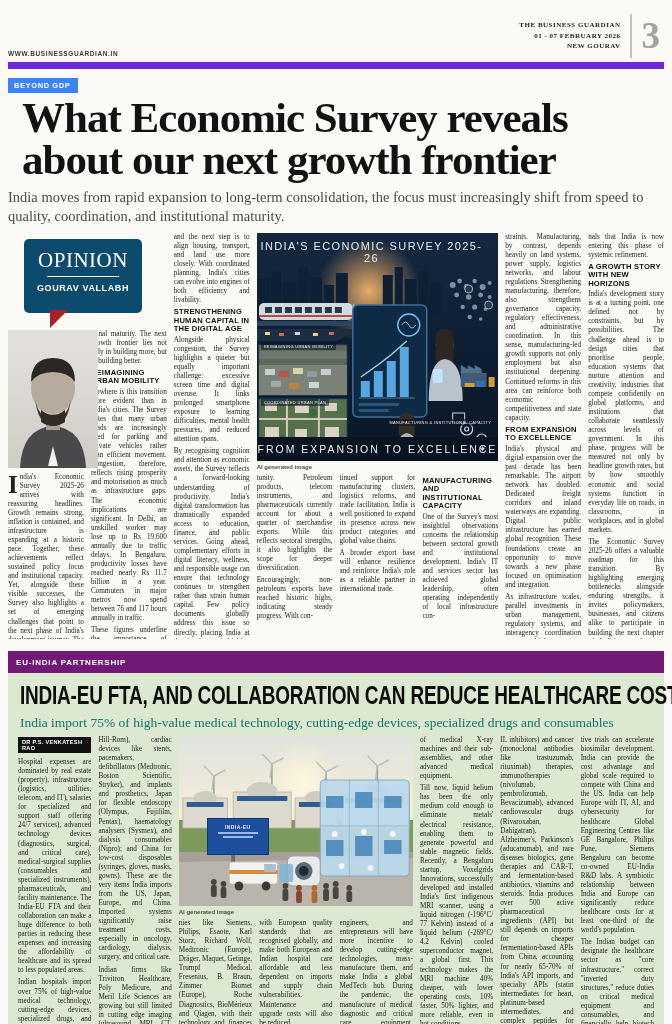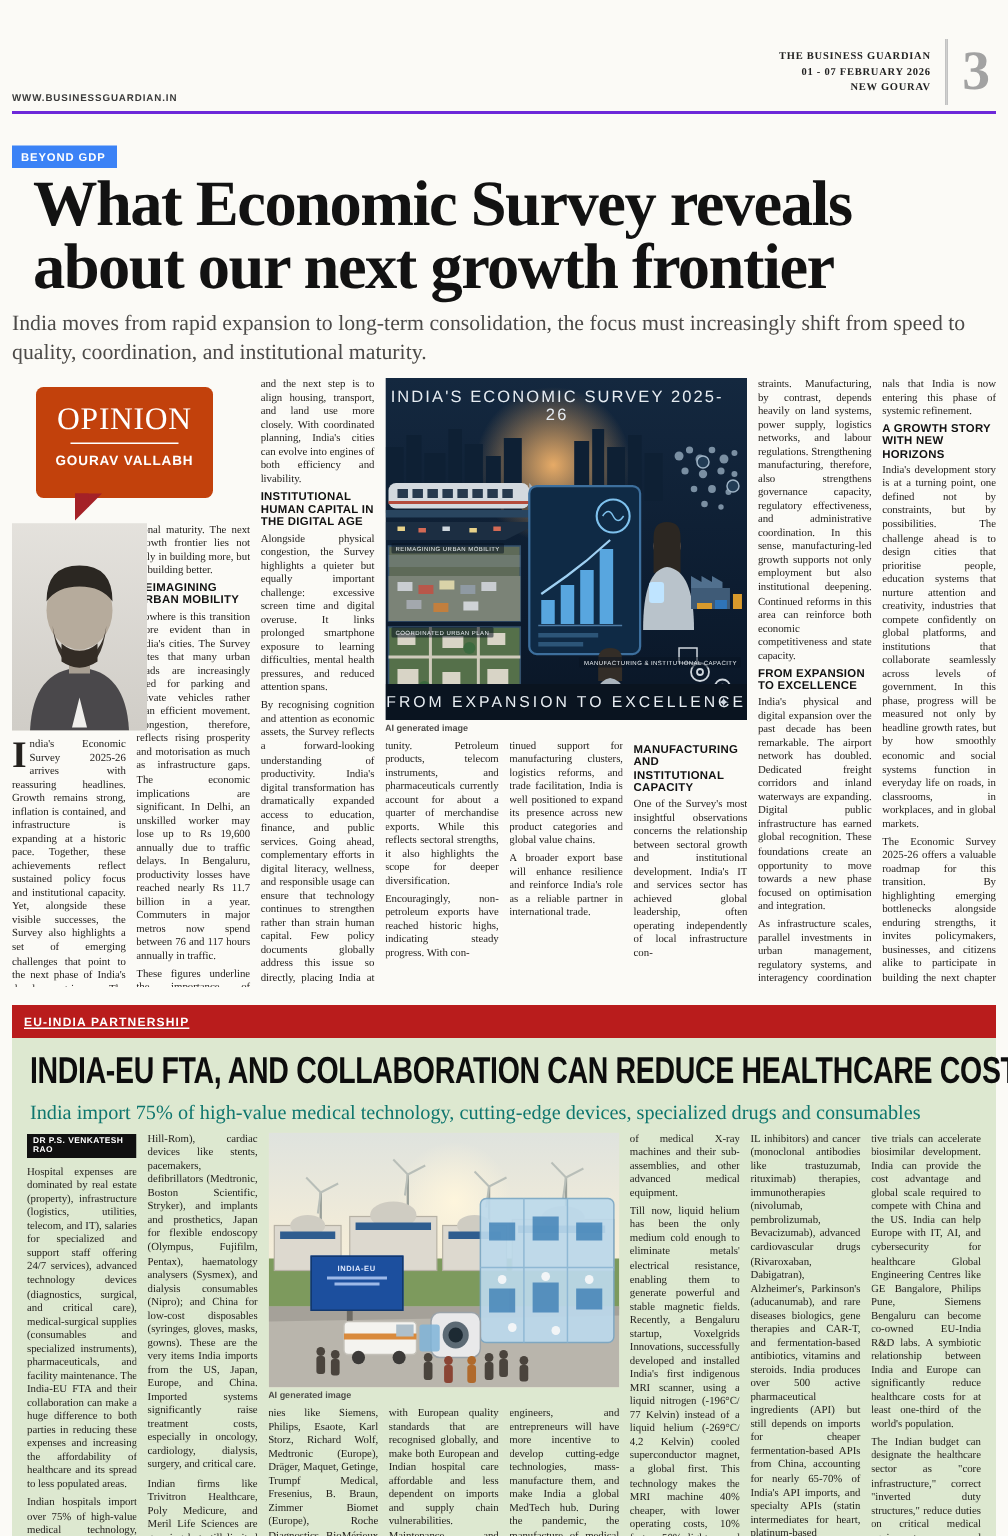--- a/index.html
+++ b/index.html
@@ -1,20 +1,20 @@
 <!DOCTYPE html>
 <html><head>
 <meta charset="utf-8">
 <style>
   html,body{margin:0;padding:0;background:#888;}
   .page{position:relative;width:672px;height:1024px;margin:0 auto;background:#fbfaf6;
         font-family:"Liberation Serif",serif;color:#24211e;overflow:hidden;}
 
   
-  .masthead{position:relative;height:62px;margin:12px 8px;border-bottom:2px solid #6d28d9;}
+  .masthead{position:relative;height:62px;margin:0 8px;border-bottom:7px solid #6d28d9;}
   .mh-url{position:absolute;left:0;bottom:5px;font:6.5px "Liberation Sans",sans-serif;
           letter-spacing:.6px;color:#3a3a3a;font-weight:bold;}
   .mh-right{position:absolute;right:0;bottom:4px;display:flex;align-items:center;}
   .mh-paper{text-align:right;font:bold 7px/1.5 "Liberation Serif",serif;letter-spacing:.5px;color:#222;padding-right:9px;}
   .mh-sep{width:1px;height:44px;background:#c2c2c2;}
   .mh-title{font:38px/1 "Liberation Serif",serif;letter-spacing:1.5px;color:#111;padding:0 12px 2px 12px;}
   .mh-page{font:bold 37px/1 "Liberation Serif",serif;color:#a2a2a2;padding:0 4px 2px 10px;}
 
   
   .kicker{display:inline-block;margin:9px 0 0 8px;background:#3b82f6;color:#fff;
@@ -25,21 +25,21 @@
   
   .a1{position:relative;display:grid;grid-template-columns:repeat(8,1fr);gap:7px;
       margin:7px 8px 0 8px;height:406px;overflow:hidden;}
   .col{overflow:hidden;}
   .col p{font-size:7.2px;line-height:1.26;text-align:justify;margin:0 0 3px 0;}
   .col h4{font:bold 7.6px/1.12 "Liberation Sans",sans-serif;letter-spacing:.2px;margin:3px 0 2px 0;color:#111;}
   .dropcap{float:left;font:bold 25px/0.78 "Liberation Serif",serif;padding:2px 2px 0 0;}
   .a1 .c1{padding-top:240px;}
   .a1 .c2{padding-top:97px;}
 
-  .opinion{position:absolute;left:16px;top:6px;width:118px;height:74px;background:#c2410c;
+  .opinion{position:absolute;left:16px;top:6px;width:118px;height:74px;background:#0c4a6e;
            border-radius:5px;color:#fff;text-align:center;z-index:2;}
   .opinion:after{content:"";position:absolute;left:26px;bottom:-15px;width:0;height:0;
            border:9px solid transparent;border-top-color:#a42127;border-left-color:#a42127;}
   .op-t1{font:21px/1 "Liberation Serif",serif;margin-top:11px;letter-spacing:.5px;}
   .op-u{width:72px;height:1px;background:#fff;margin:5px auto 6px auto;}
   .op-t2{font:bold 9px "Liberation Sans",sans-serif;letter-spacing:.6px;}
   .photo{position:absolute;left:0;top:97px;width:90px;height:138px;background:#dddbd6;z-index:2;}
   .photo svg{display:block;width:100%;height:100%;}
 
   .a1-center{grid-column:4/7;display:flex;flex-direction:column;overflow:hidden;}
@@ -54,22 +54,22 @@
   .c-c{right:4px;top:186px;}
   .h1-banner{position:absolute;left:0;right:0;bottom:0;height:24px;background:#0a1420;
              display:flex;align-items:center;justify-content:center;color:#e9eef3;
              font:10.5px "Liberation Sans",sans-serif;letter-spacing:2px;}
   .h1-banner .diamond{position:absolute;right:10px;font-size:9px;color:#cfd8e2;}
   .caption{font:bold 6px "Liberation Sans",sans-serif;color:#4f4d4a;margin:3px 0 4px 0;flex:none;}
   .mini{display:grid;grid-template-columns:repeat(3,1fr);gap:7px;flex:1;overflow:hidden;}
 
   
   .a2{margin:12px 8px 0 8px;background:#dde8d0;}
-  .a2-band{background:#b91c1c;color:#fff;font:bold 8px "Liberation Sans",sans-serif;
-           letter-spacing:.8px;padding:7px 8px 6px 8px;text-decoration:underline;}
+  .a2-band{background:#701a75;color:#fff;font:bold 8px "Liberation Sans",sans-serif;
+           letter-spacing:.8px;padding:7px 8px 6px 8px;}
   .a2-head{margin:9px 0 0 12px;font:bold 25px/1.05 "Liberation Sans",sans-serif;letter-spacing:-.3px;
            color:#0d0d0d;transform:scaleX(.76);transform-origin:0 50%;white-space:nowrap;}
   .a2-sub{margin:7px 12px 5px 12px;font:13.5px/1.2 "Liberation Serif",serif;color:#0f766e;}
   .a2-grid{display:grid;grid-template-columns:repeat(8,1fr);gap:7px;margin:2px 10px 0 10px;
            height:292px;overflow:hidden;padding-bottom:8px;}
   .byline{display:inline-block;background:#101010;color:#fff;font:bold 5.6px "Liberation Sans",sans-serif;
           letter-spacing:.3px;padding:2px 4px;margin-bottom:5px;}
   .a2-center{grid-column:3/6;display:flex;flex-direction:column;overflow:hidden;}
   .hero2{position:relative;height:170px;background:#e8e2d2;overflow:hidden;flex:none;}
   .hero2 svg.art{position:absolute;inset:0;width:100%;height:100%;}
@@ -136,21 +136,21 @@
         <p><span class="dropcap">I</span>ndia's Economic Survey 2025-26 arrives with reassuring headlines. Growth remains strong, inflation is contained, and infrastructure is expanding at a historic pace. Together, these achievements reflect sustained policy focus and institutional capacity. Yet, alongside these visible successes, the Survey also highlights a set of emerging challenges that point to the next phase of India's development journey. The message is clear: as India moves from rapid expansion to long-term consolidation, the focus must increasingly shift from speed to quality, coordination, and institu-</p>
       </div>
     <div class="col c2">
         <p>tional maturity. The next growth frontier lies not only in building more, but in building better.</p>
         <h4>REIMAGINING URBAN MOBILITY</h4>
         <p>Nowhere is this transition more evident than in India's cities. The Survey notes that many urban roads are increasingly used for parking and private vehicles rather than efficient movement. Congestion, therefore, reflects rising prosperity and motorisation as much as infrastructure gaps. The economic implications are significant. In Delhi, an unskilled worker may lose up to Rs 19,600 annually due to traffic delays. In Bengaluru, productivity losses have reached nearly Rs 11.7 billion in a year. Commuters in major metros now spend between 76 and 117 hours annually in traffic.</p>
         <p>These figures underline the importance of integrated urban planning. Investments in metro rail, flyovers, and expressways have expanded mobility,</p>
       </div>
     <div class="col">
         <p>and the next step is to align housing, transport, and land use more closely. With coordinated planning, India's cities can evolve into engines of both efficiency and livability.</p>
-        <h4>INSTITUTIONAL HUMAN CAPITAL IN THE DIGITAL AGE</h4>
+        <h4>STRENGTHENING HUMAN CAPITAL IN THE DIGITAL AGE</h4>
         <p>Alongside physical congestion, the Survey highlights a quieter but equally important challenge: excessive screen time and digital overuse. It links prolonged smartphone exposure to learning difficulties, mental health pressures, and reduced attention spans.</p>
         <p>By recognising cognition and attention as economic assets, the Survey reflects a forward-looking understanding of productivity. India's digital transformation has dramatically expanded access to education, finance, and public services. Going ahead, complementary efforts in digital literacy, wellness, and responsible usage can ensure that technology continues to strengthen rather than strain human capital. Few policy documents globally address this issue so directly, placing India at the forefront of thinking on digital-age development.</p>
       </div>
 
     <div class="a1-center">
       <div class="hero1">
         <svg class="art" viewBox="0 0 242 228" preserveAspectRatio="none">
           <defs>
             <linearGradient id="sky1" x1="0" y1="0" x2="0" y2="1">
               <stop offset="0" stop-color="#14283f"></stop>

